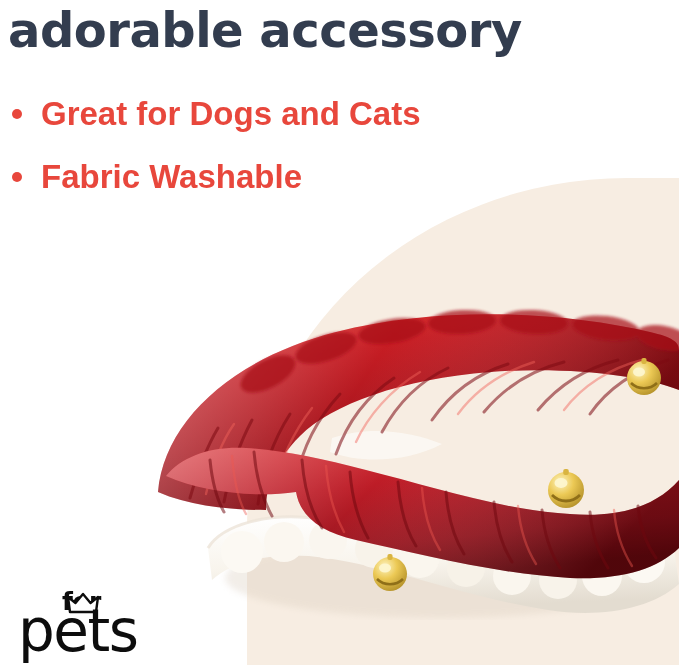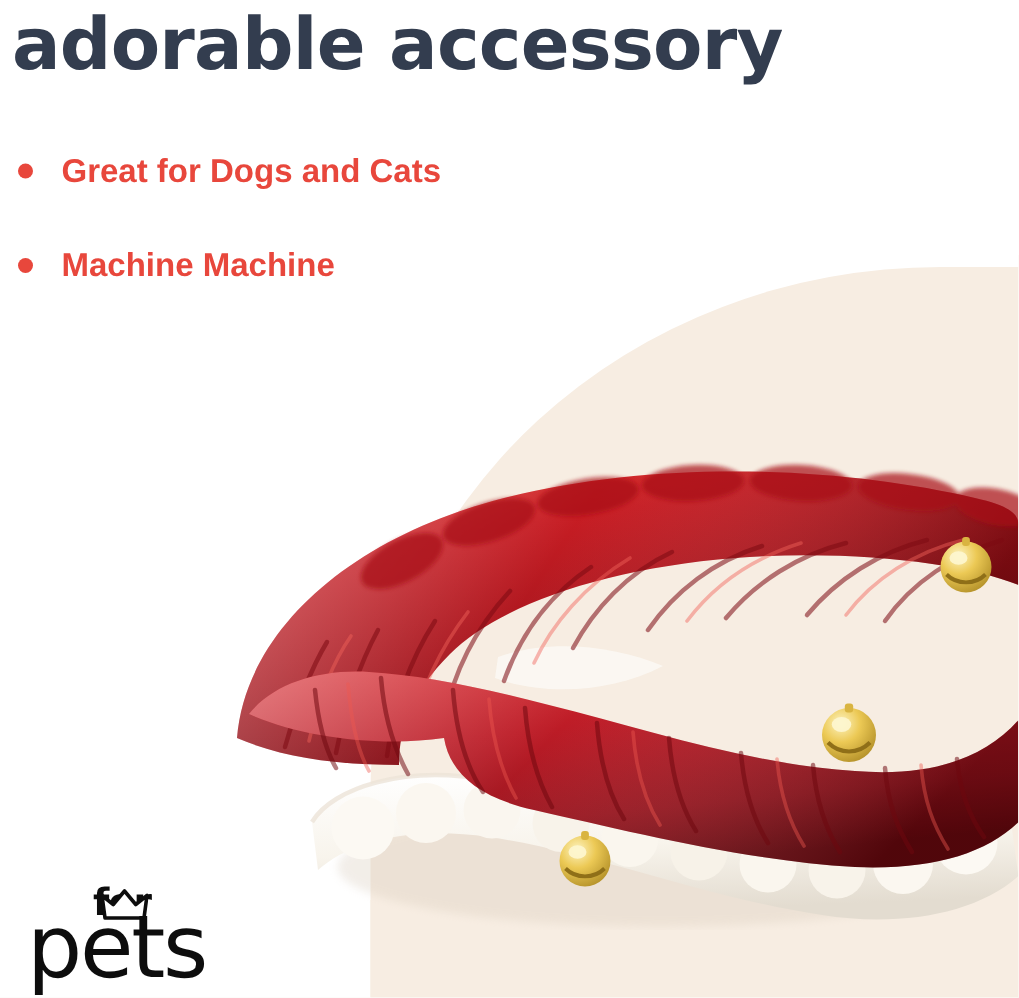--- a/index.html
+++ b/index.html
@@ -74,21 +74,21 @@
   }
   .bullet-dot {
     width: 10px;
     height: 10px;
     border-radius: 50%;
     background: #e8473c;
     flex: 0 0 auto;
     margin-right: 19px;
   }
   .bullet-text {
-    font-size: 22px;
+    font-size: 33px;
     line-height: 36px;
     font-weight: 600;
     color: #e8473c;
     font-family: "Liberation Sans", sans-serif;
     white-space: nowrap;
   }
 
   
   .product {
     position: absolute;
@@ -150,21 +150,21 @@
 
   <div class="headline">adorable accessory</div>
 
   <ul class="bullets">
     <li class="bullet-row">
       <span class="bullet-dot"></span>
       <span class="bullet-text">Great for Dogs and Cats</span>
     </li>
     <li class="bullet-row">
       <span class="bullet-dot"></span>
-      <span class="bullet-text">Machine Machine</span>
+      <span class="bullet-text">Fabric Washable</span>
     </li>
   </ul>
 
   <div class="product">
     <svg width="529" height="440" viewBox="0 0 529 440" xmlns="http://www.w3.org/2000/svg">
       <defs>
         <linearGradient id="velvetTop" x1="0" y1="0" x2="0.4" y2="1">
           <stop offset="0%" stop-color="#e2342c"></stop>
           <stop offset="28%" stop-color="#c5161d"></stop>
           <stop offset="62%" stop-color="#a70f17"></stop>

